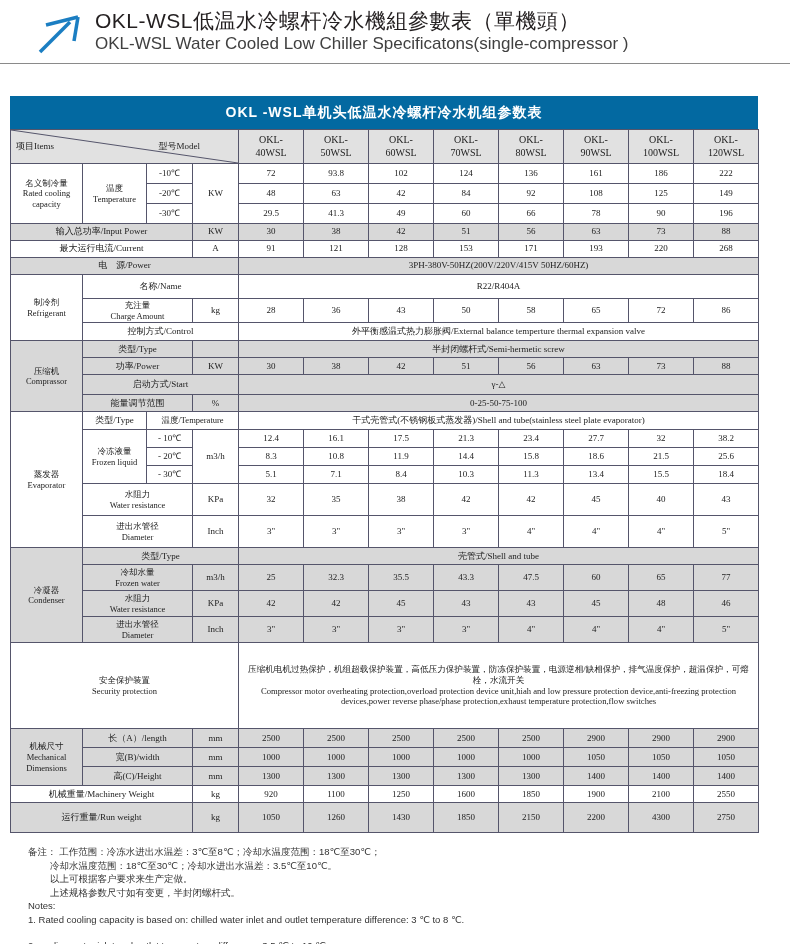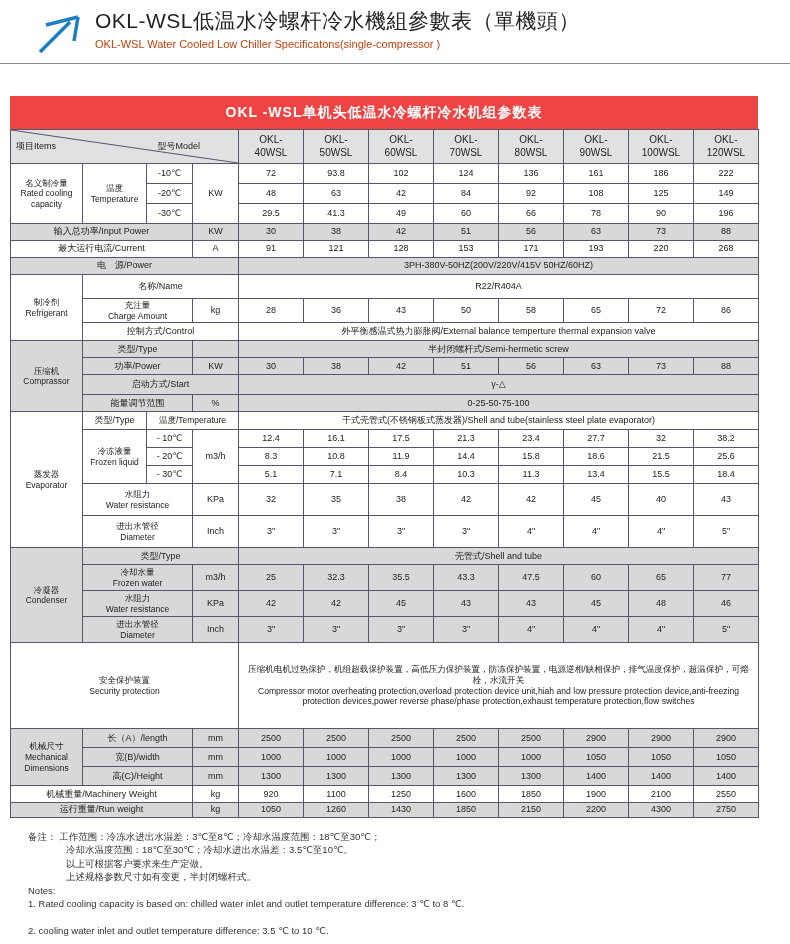--- a/index.html
+++ b/index.html
@@ -4,44 +4,44 @@
 <style>
   html,body{margin:0;padding:0;background:#fff;}
   body{width:790px;font-family:"Liberation Sans","DejaVu Sans",sans-serif;color:#1a1a1a;}
   .page{width:790px;position:relative;}
 
   
   .hdr{position:relative;padding:8px 0 0 0;height:72px;}
   .hdr .logo{position:absolute;left:34px;top:8px;}
   .hdr .titles{margin-left:95px;}
   .t-cn{font-size:21px;font-weight:normal;color:#231f20;letter-spacing:0.5px;line-height:26px;}
-  .t-en{font-size:11px;color:#c2410c;line-height:20px;}
+  .t-en{font-size:17px;color:#404040;line-height:20px;}
   .hdr-rule{border:none;border-top:1px solid #8a8a8a;margin:9px 0 0 0;}
 
   
   .tblwrap{margin:16px 0 0 10px;width:748px;}
-  .banner{background:#ef4444;color:#fff;font-size:14px;font-weight:bold;
+  .banner{background:#0369a1;color:#fff;font-size:14px;font-weight:bold;
           text-align:center;height:33px;line-height:33px;letter-spacing:1px;}
   table.spec{border-collapse:collapse;table-layout:fixed;width:748px;
-             font-size:9px;color:#222;}
+             font-size:9px;color:#222;font-family:Liberation Serif, serif;}
   table.spec td{border:1px solid #55556b;text-align:center;vertical-align:middle;
                 padding:1px 2px;white-space:pre-line;overflow:hidden;line-height:1.25;}
   tr.g td{background:#d8d8d8;}
   tr.hrow td{background:#e1e1e1;}
   td.mdl{font-size:10px;line-height:1.1;}
   td.lbl{font-size:8.5px;}
   td.sec{text-align:left;font-size:8.6px;line-height:1.5;padding:3px 6px;}
   td.corner{position:relative;padding:0;}
   .corner-items{position:absolute;left:5px;top:50%;transform:translateY(-50%);font-size:9px;}
   .corner-model{position:absolute;right:38px;top:50%;transform:translateY(-50%);font-size:9px;}
   .diag-svg{position:absolute;left:0;top:0;width:100%;height:100%;}
 
   
   .notes{margin:12px 0 0 28px;font-size:9.5px;line-height:13.5px;color:#333;}
-  .notes .ind1{margin-left:38px;}
+  .notes .ind1{margin-left:22px;}
   .notes .ind05{margin-left:8px;}
   .notes .sp{height:13px;}
 </style>
 </head>
 <body>
 
 <div class="page">
 
   <div class="hdr">
     <div class="logo">
@@ -379,21 +379,21 @@
             <td>kg</td>
             <td>920</td>
             <td>1100</td>
             <td>1250</td>
             <td>1600</td>
             <td>1850</td>
             <td>1900</td>
             <td>2100</td>
             <td>2550</td>
           </tr>
-          <tr class="g" style="height: 14px;">
+          <tr class="g" style="height: 30px;">
             <td colspan="3">运行重量/Run weight</td>
             <td>kg</td>
             <td>1050</td>
             <td>1260</td>
             <td>1430</td>
             <td>1850</td>
             <td>2150</td>
             <td>2200</td>
             <td>4300</td>
             <td>2750</td>

